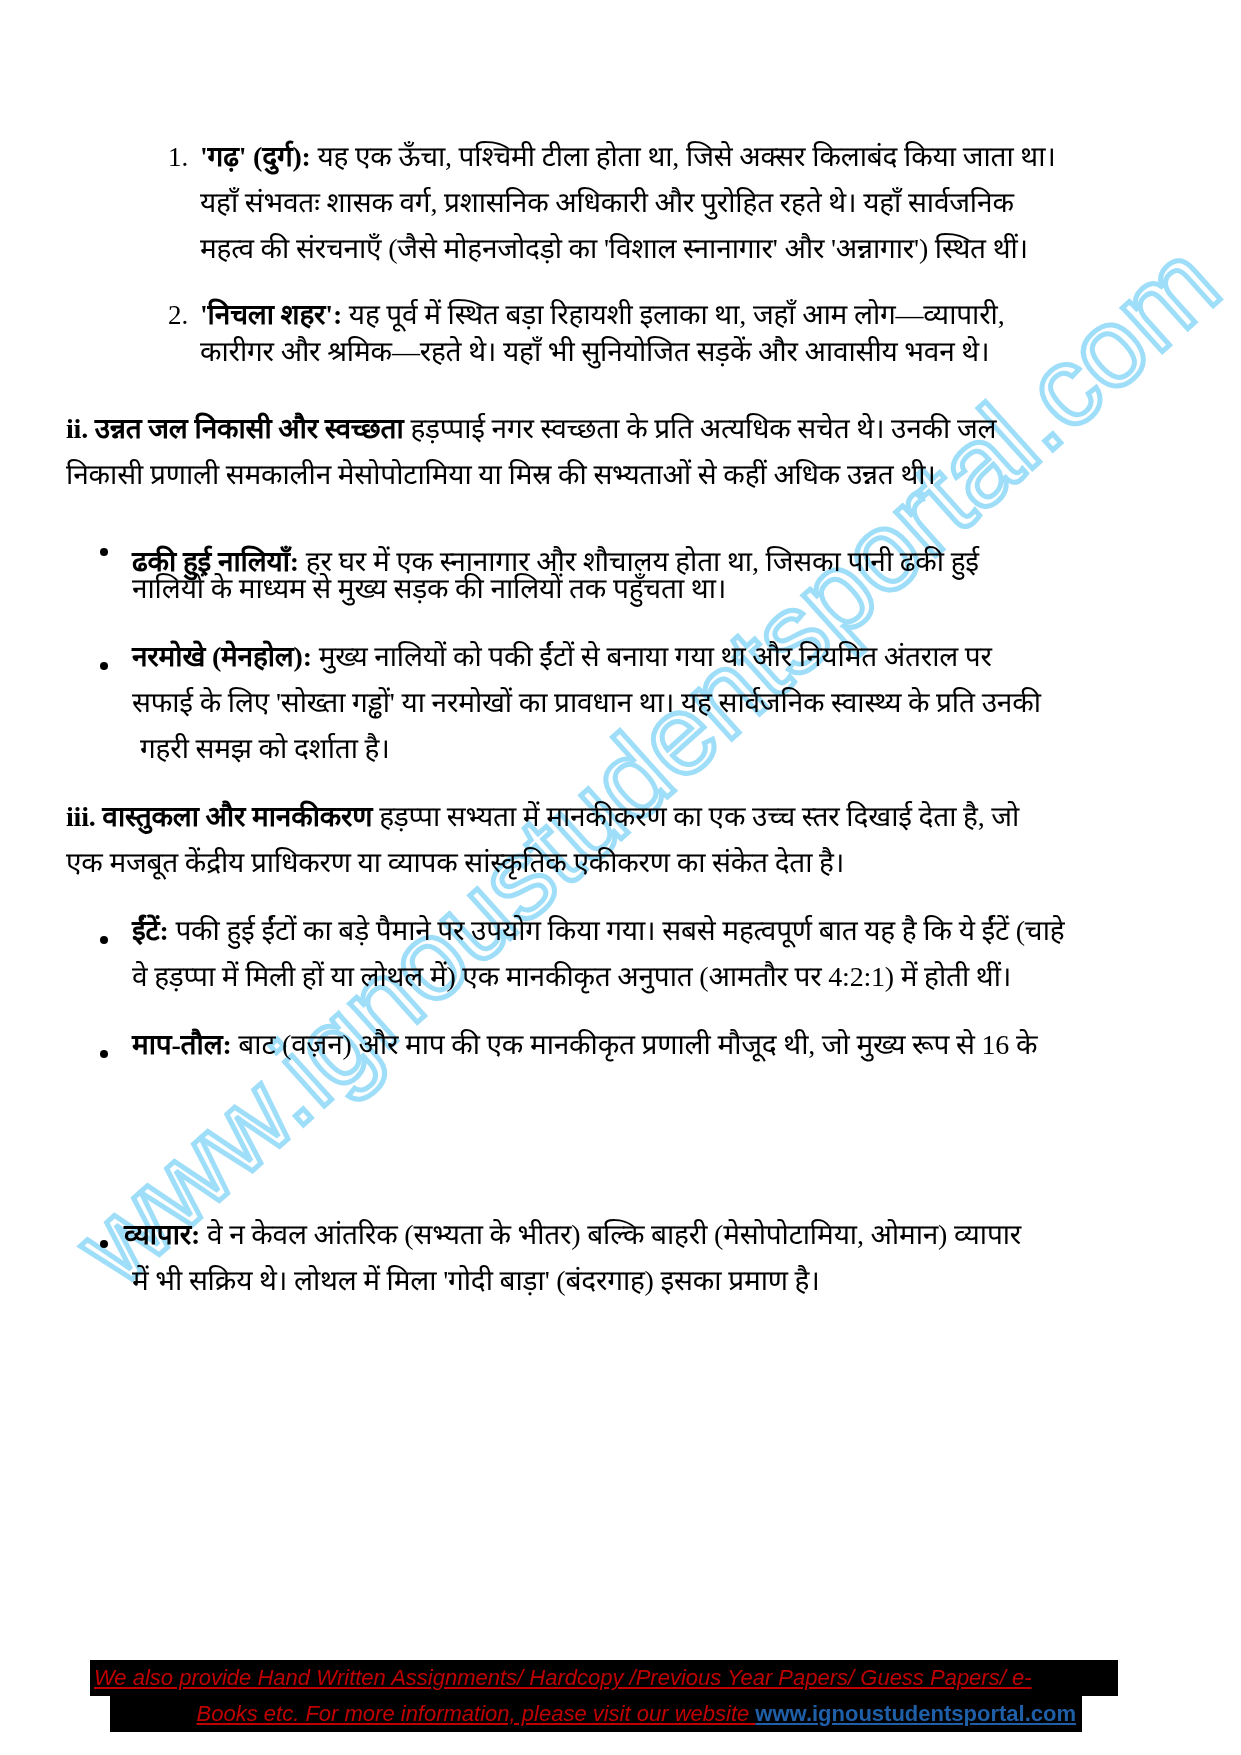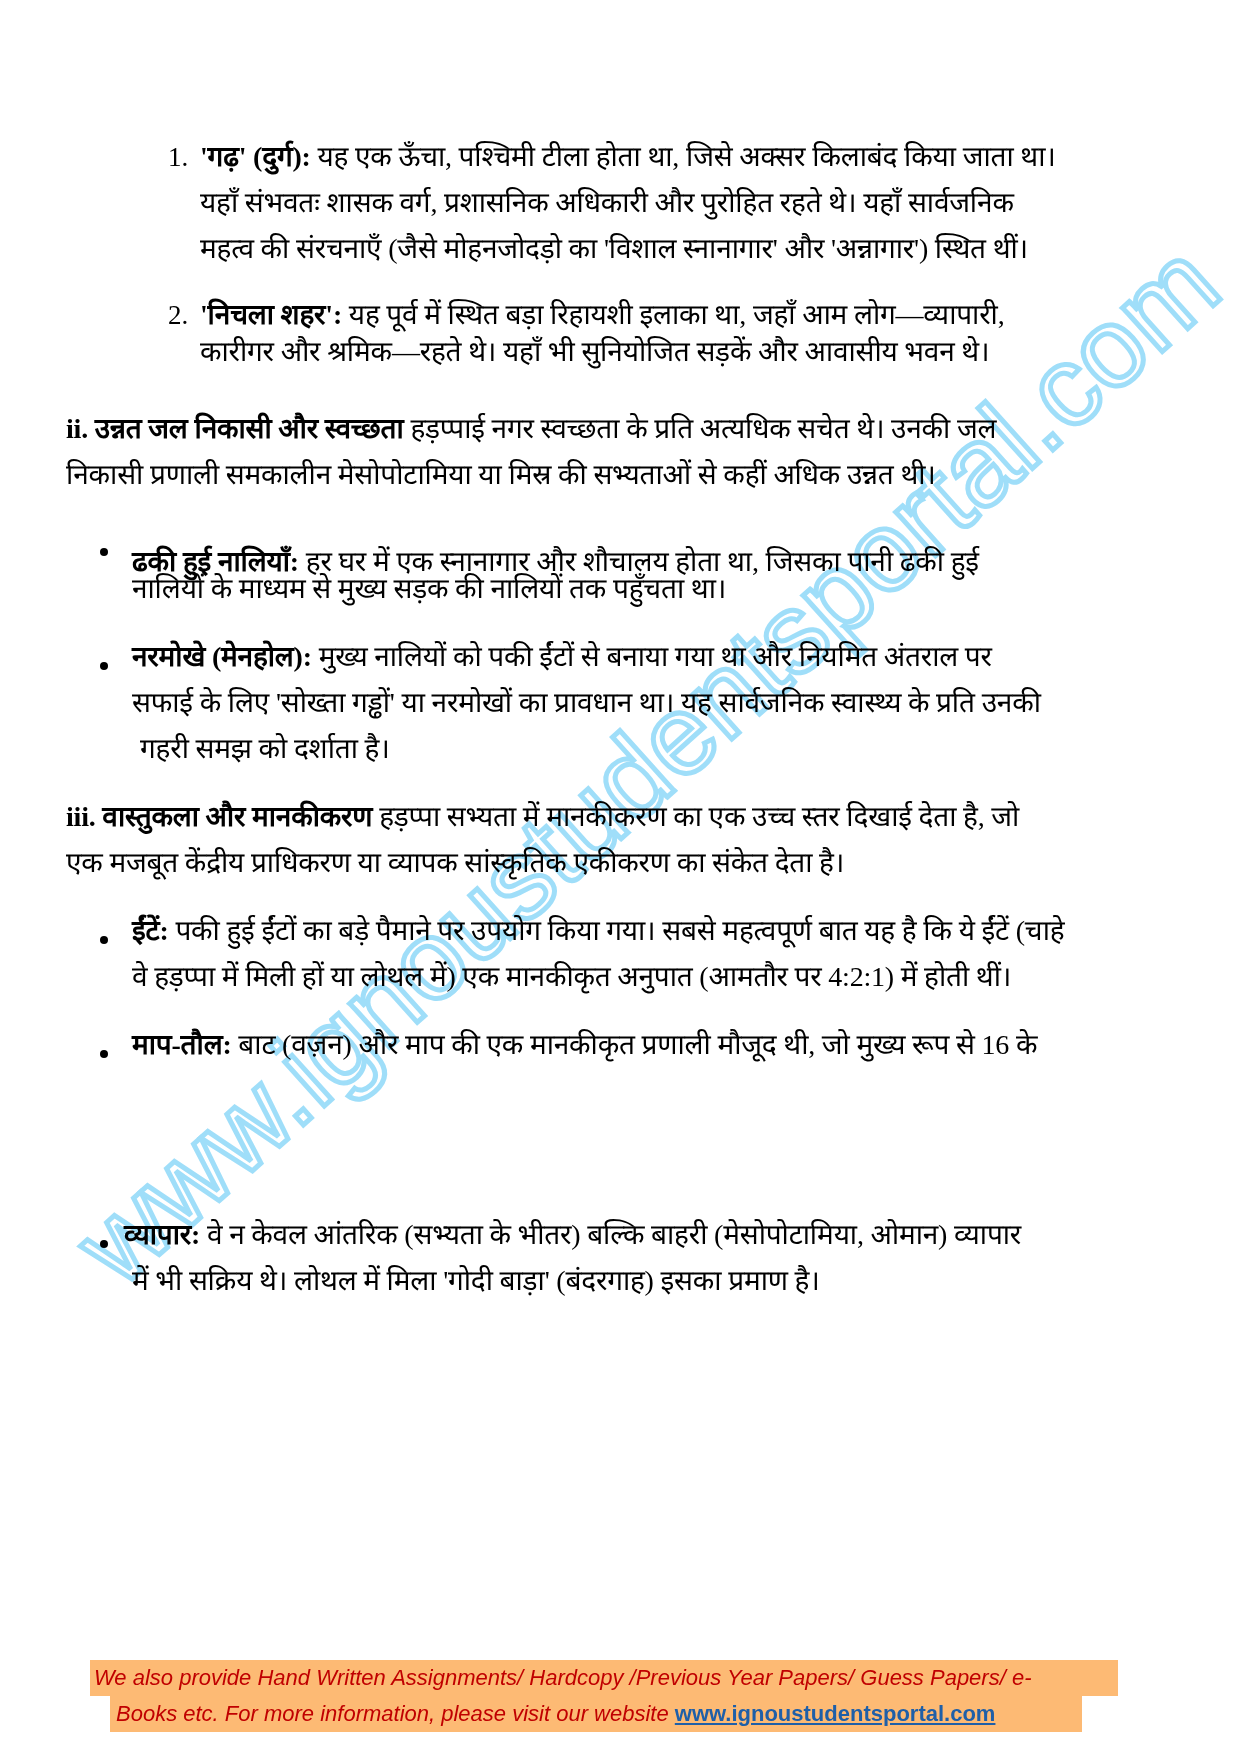--- a/index.html
+++ b/index.html
@@ -21,26 +21,26 @@
   .watermark {
     position: absolute; left: 60px; top: 330px; width: 1160px; height: 1000px;
     pointer-events: none; overflow: visible;
   }
   .footer {
     position: absolute; left: 90px; top: 1660px; width: 1090px;
     font-family: "Liberation Sans", "DejaVu Sans", sans-serif;
     font-style: italic; font-size: 22px; line-height: 36px;
   }
   .footer .fl {
-    display: block; background: #fdba74; color: #c00000;
-    text-decoration-color: #c00000;
+    display: block; background: #000000; color: #c00000;
+    text-decoration: underline; text-decoration-color: #c00000;
     white-space: nowrap;
   }
   .footer .fl1 { margin-left: 0; padding: 0 4px; width: 1020px; }
-  .footer .fl2 { margin-left: 20px; padding: 0 6px; width: 960px; }
+  .footer .fl2 { margin-left: 20px; padding: 0 6px; width: 960px; text-align: right; }
   .footer .link {
     color: #1f5fa8; font-weight: bold; font-style: normal;
     text-decoration: underline; text-decoration-color: #1f5fa8;
   }
 </style>
 </head>
 <body>
 
 <div class="page">
 

